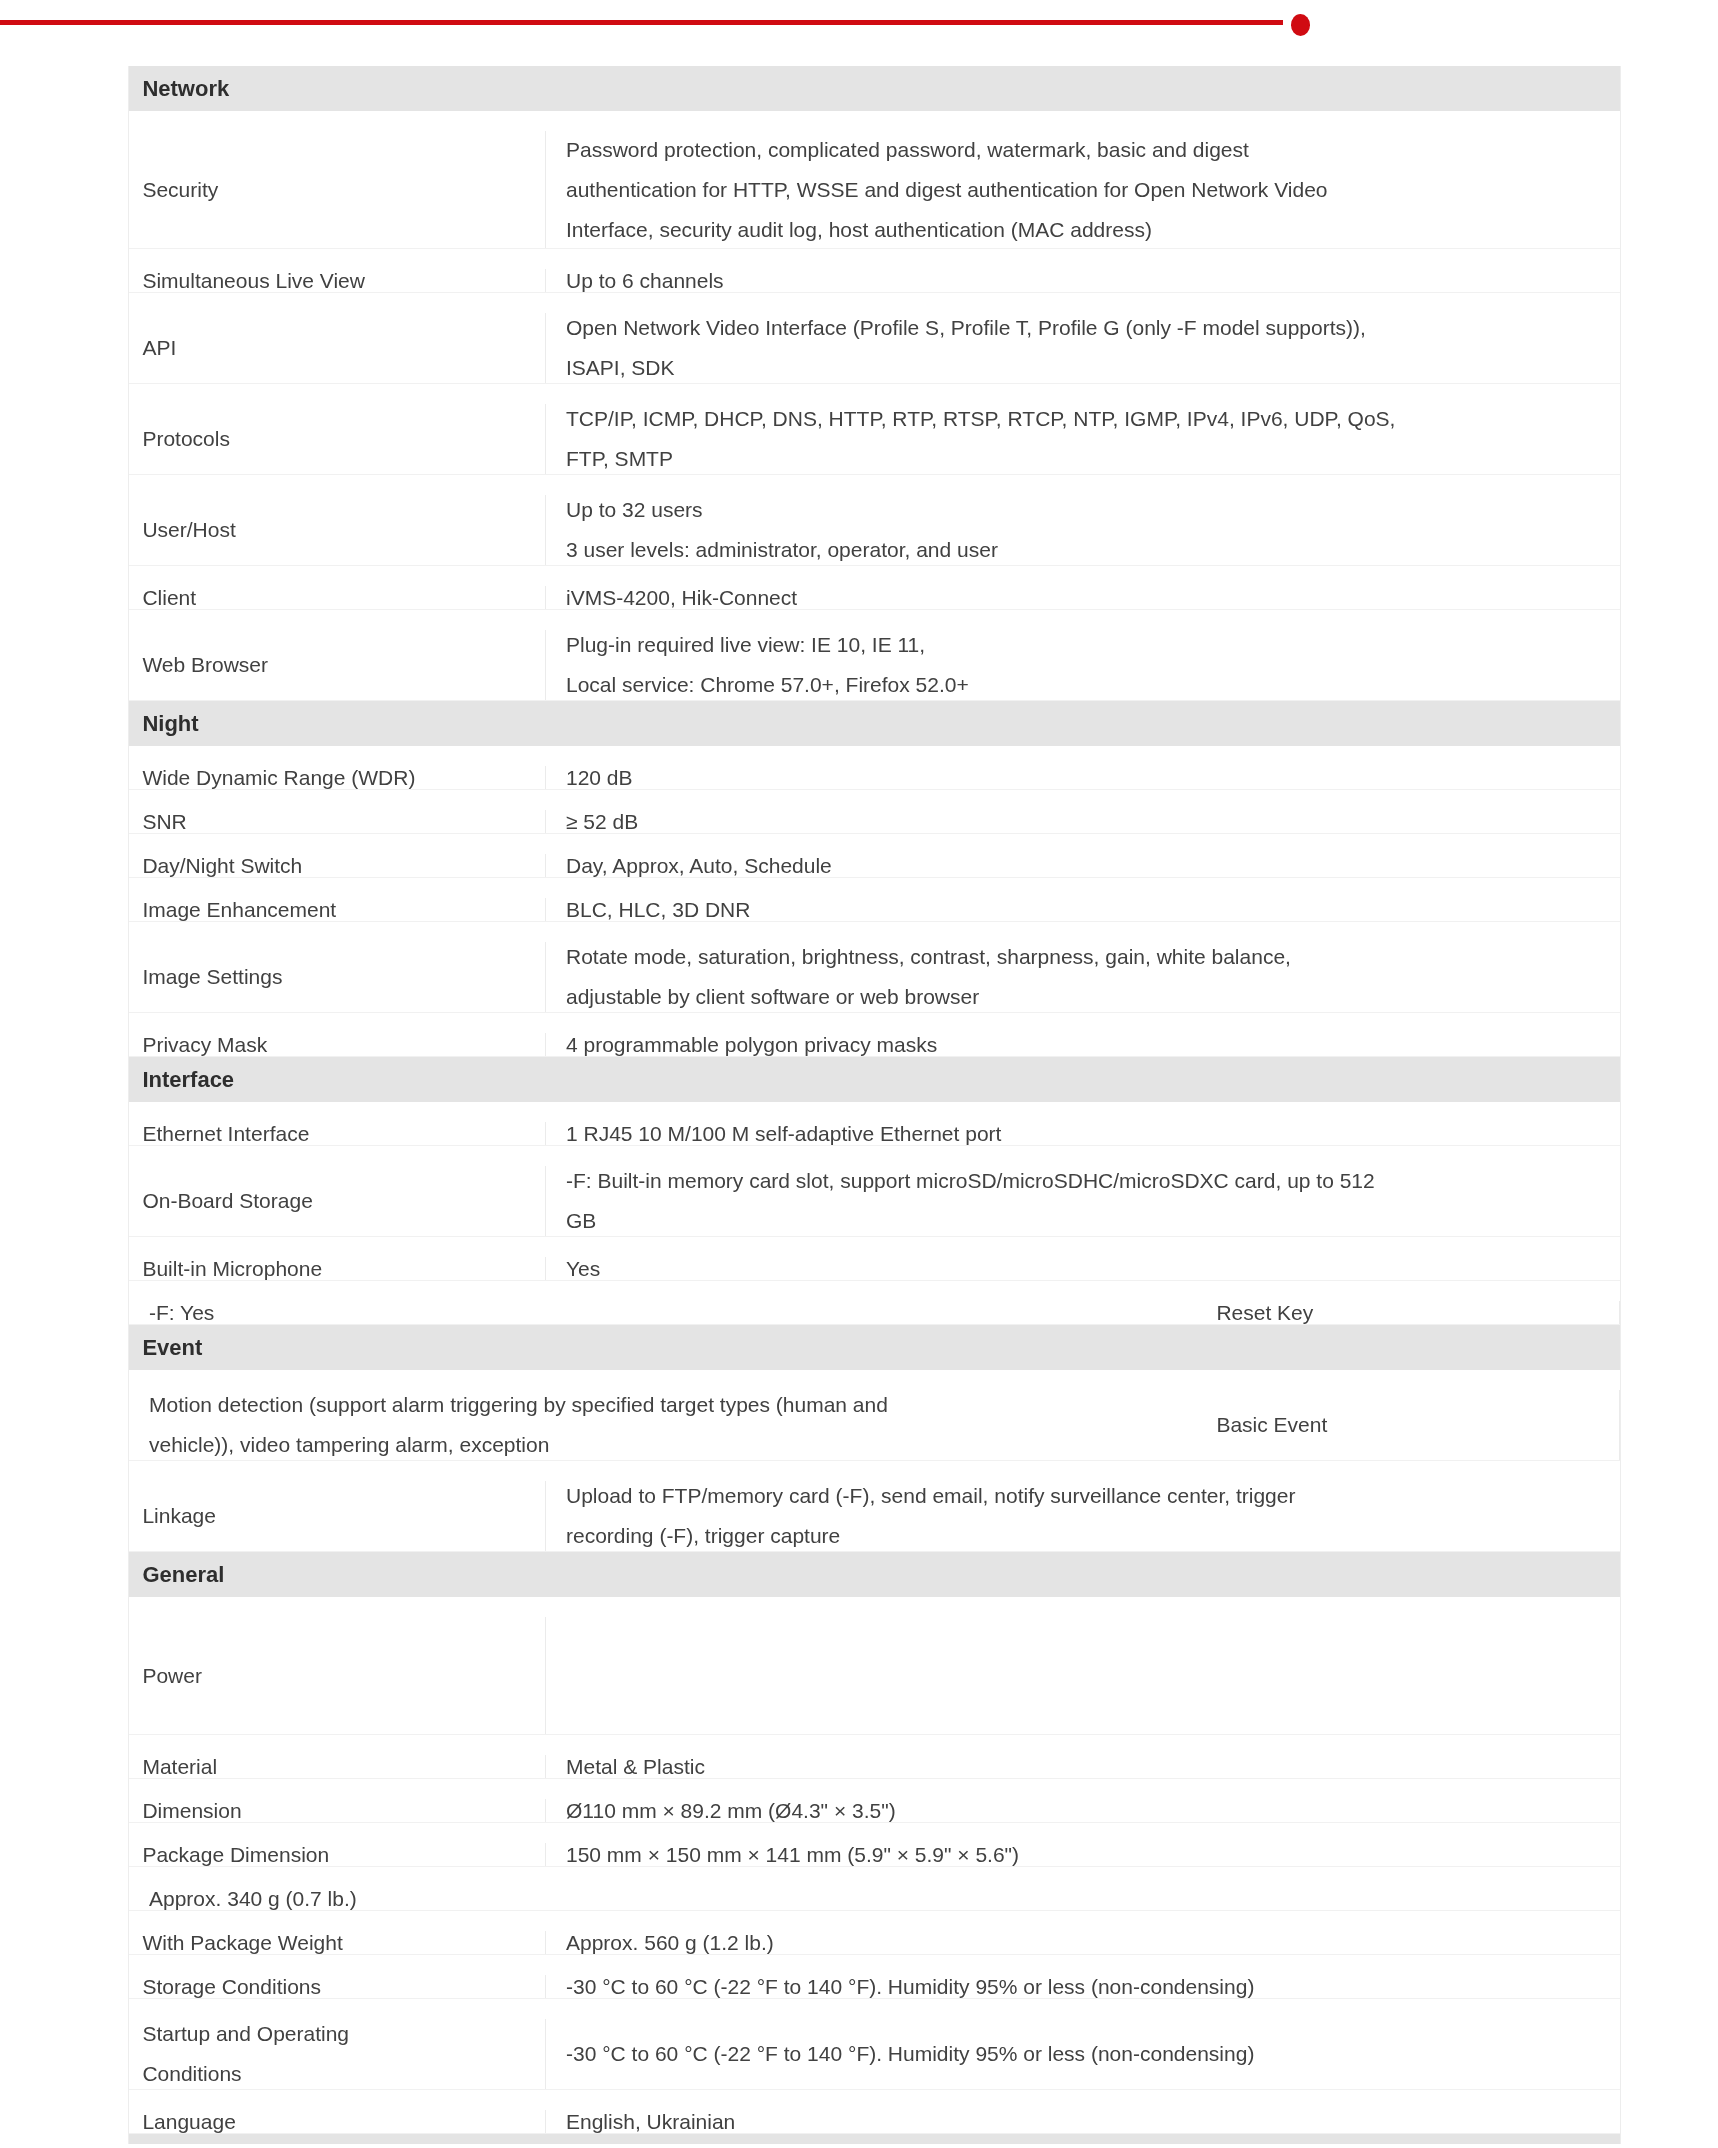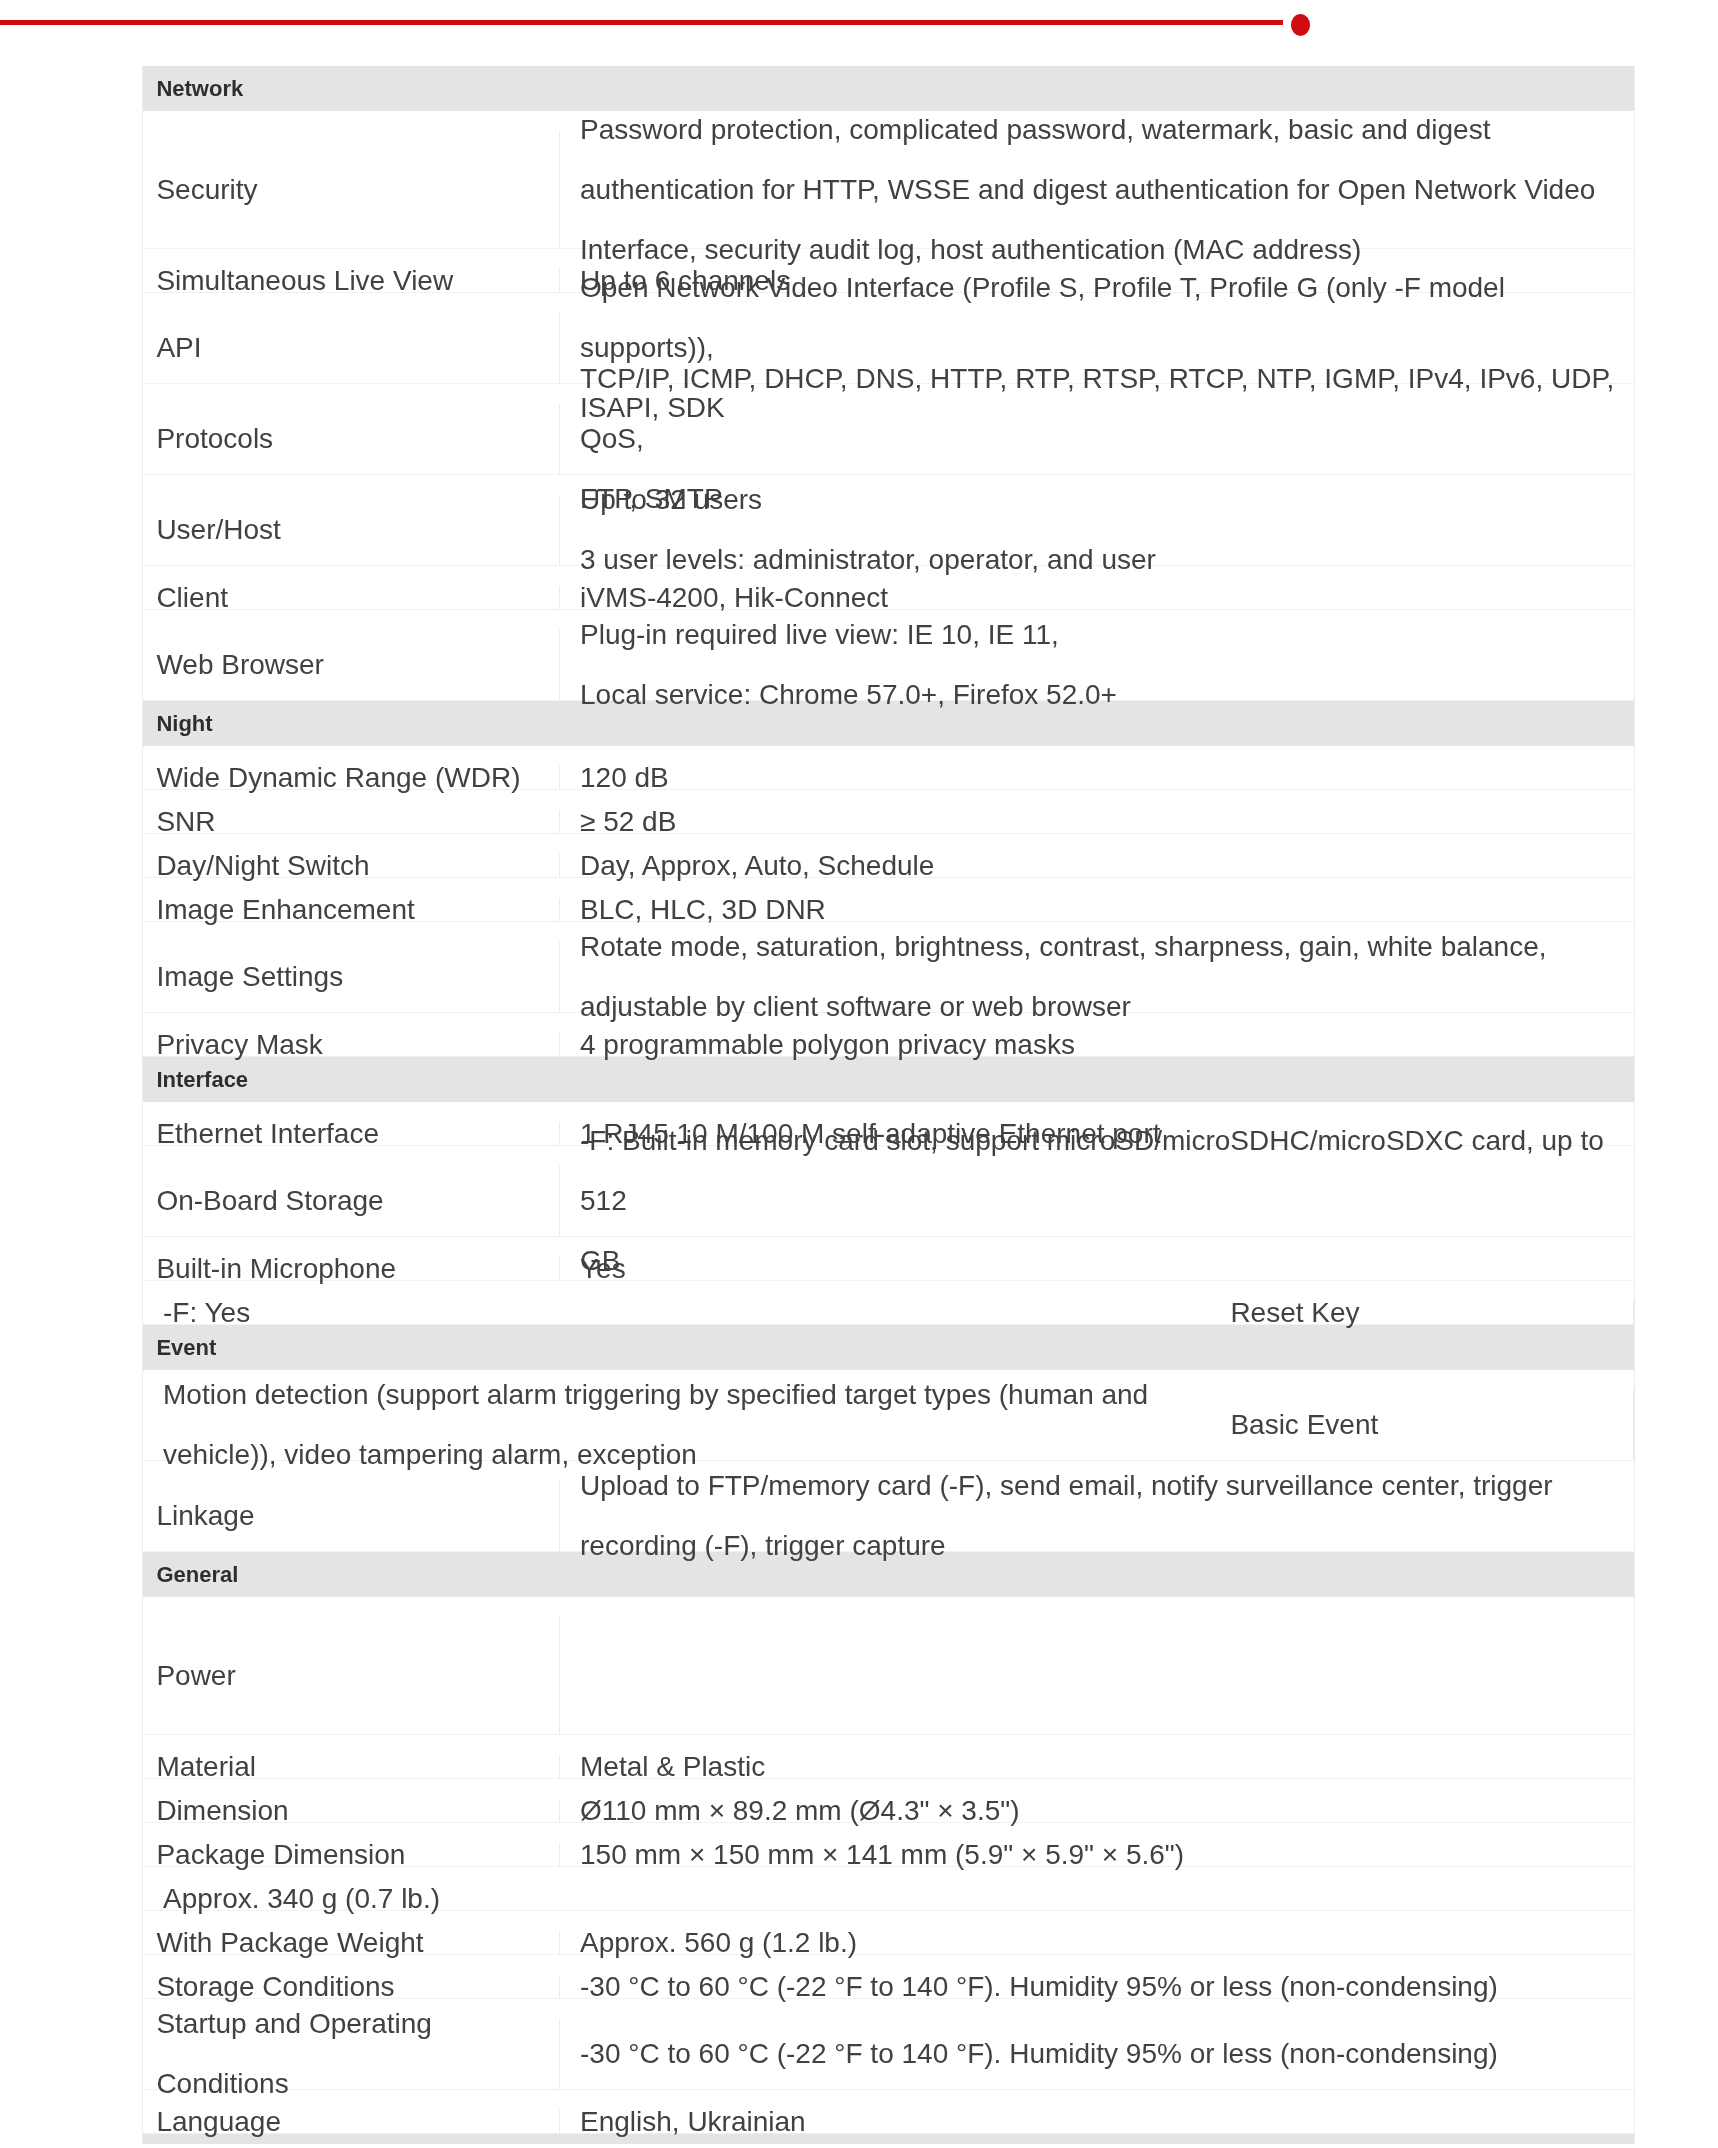--- a/index.html
+++ b/index.html
@@ -29,21 +29,21 @@
     left: 1291px;
     top: 14.3px;
     width: 19.3px;
     height: 22px;
     border-radius: 50%;
     background: var(--accent, #d00b12);
   }
   
   .spec-table {
     position: absolute;
-    left: 142px;
+    left: 128px;
     top: 66px;
     width: 1493px;
     border-left: 1.7px solid #ededed;
     border-right: 1.7px solid #ededed;
   }
   .section-header {
     height: 45px;
     background: var(--header-bg, #e4e4e4);
     display: flex;
     align-items: center;
@@ -56,22 +56,22 @@
     display: flex;
     border-bottom: 1.7px solid #f1f1f1;
   }
   .row.h1 { height: 44px; }
   .row.h2 { height: 91px; }
   .row.h3 { height: 138px; }
   .cell {
     display: flex;
     flex-direction: column;
     justify-content: center;
-    font-size: 28px;
-    line-height: 60px;
+    font-size: 21px;
+    line-height: 40px;
     white-space: pre-line;
     margin-top: 20px;
   }
   .cell.label {
     width: 417px;
     flex: 0 0 417px;
     padding-left: 13.4px;
     padding-right: 10px;
     border-right: 1.7px solid #ebebeb;
   }

